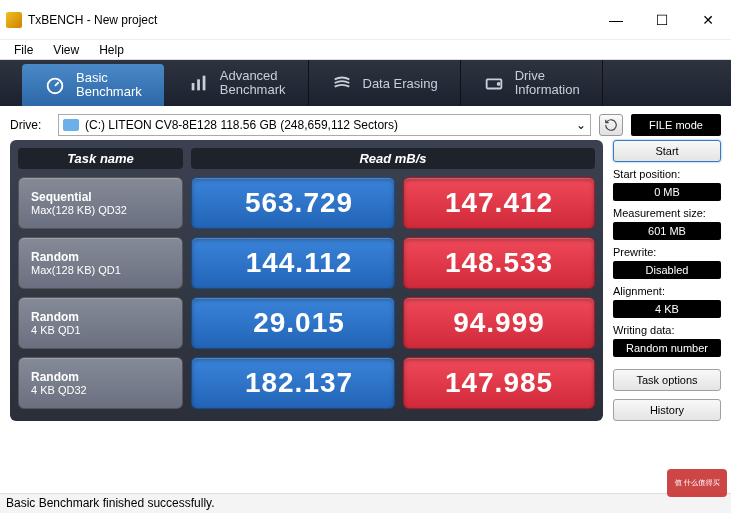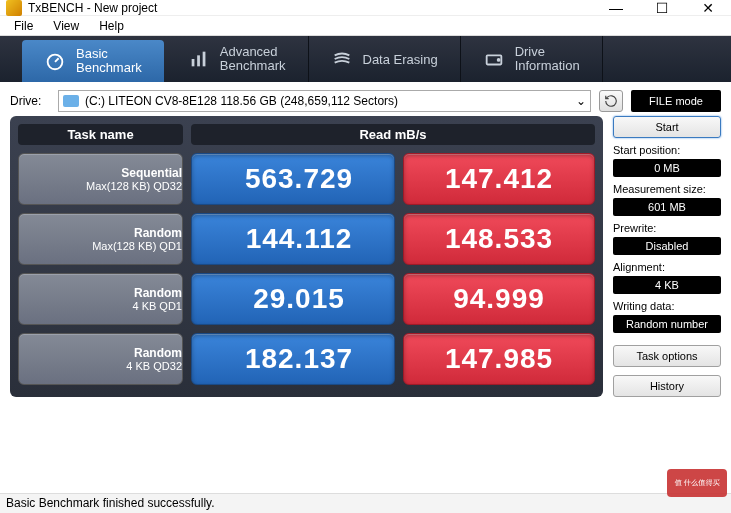--- a/index.html
+++ b/index.html
@@ -1,17 +1,17 @@
 <!DOCTYPE html>
 <html><head>
 <meta charset="utf-8">
 <style>
 * { margin: 0; padding: 0; box-sizing: border-box; font-family: "Segoe UI", Tahoma, sans-serif; }
 body { width: 731px; height: 513px; background: #fff; font-size: 12px; overflow: hidden; position: relative; }
-.titlebar { height: 16px; display: flex; align-items: center; padding: 0 0 0 6px; border-bottom: 1px solid #eee; }
+.titlebar { height: 40px; display: flex; align-items: center; padding: 0 0 0 6px; border-bottom: 1px solid #eee; }
 .titlebar .icon { width: 16px; height: 16px; background: linear-gradient(135deg,#f0c020,#d08000); border-radius: 2px; margin-right: 6px; }
 .titlebar .title { flex: 1; font-size: 12px; color: #000; }
 .titlebar .winbtn { width: 46px; height: 30px; display: flex; align-items: center; justify-content: center; font-size: 14px; font-family: Arial; }
 .menubar { height: 20px; display: flex; align-items: center; padding: 0 6px; gap: 4px; font-size: 12px; border-bottom: 1px solid #ddd; }
 .menubar span { padding: 2px 8px; }
 
 .tabbar { height: 46px; background: linear-gradient(#2e3340,#1b222e); display: flex; align-items: stretch; padding: 0 2px; }
 .tab { display: flex; align-items: center; gap: 10px; padding: 0 22px; color: #c8d0da; font-size: 13px; border-right: 1px solid #0d1118; }
 .tab.active { background: linear-gradient(#4a88c8,#2d68a8); color: #fff; border-radius: 4px 4px 0 0; margin: 4px 2px 0 20px; border-right: none; }
 .tab svg { width: 22px; height: 22px; }
@@ -20,24 +20,24 @@
 .controls-row .lbl { width: 40px; font-size: 12px; }
 .drive-select { flex: 1; display: flex; align-items: center; border: 1px solid #aaa; height: 22px; padding: 0 4px; font-size: 12px; background: #fff; position: relative; }
 .drive-select .dicon { width: 16px; height: 12px; background: #6bb0e8; border-radius: 2px; margin-right: 6px; }
 .drive-select .arrow { margin-left: auto; }
 .refresh-btn { width: 24px; height: 22px; border: 1px solid #999; background: linear-gradient(#fafafa,#e0e0e0); display:flex; align-items:center; justify-content:center; border-radius:3px;}
 .filemode-btn { width: 90px; height: 22px; background: #000; color: #fff; font-size: 11px; display: flex; align-items: center; justify-content: center; border-radius: 2px; }
 
 .main-area { display: flex; padding: 0 10px 6px 10px; gap: 10px; }
 .bench-panel { flex: 1; background: linear-gradient(#3b4150,#2a2f3a); border-radius: 6px; padding: 8px; display: flex; flex-direction: column; gap: 8px; }
 .header-row { display: flex; gap: 8px; }
-.header-cell { flex: 1; background: #1e222b; color: #fff; font-weight: bold; font-size: 13px; text-align: center; padding: 3px 0; border-radius: 4px; }
+.header-cell { flex: 1; background: #1e222b; color: #fff; font-style: italic; font-weight: bold; font-size: 13px; text-align: center; padding: 3px 0; border-radius: 4px; }
 .header-cell.task { flex: 0 0 165px; }
 
-.bench-row { display: flex; gap: 8px; height: 52px; text-align: right; }
+.bench-row { display: flex; gap: 8px; height: 52px; }
 .task-btn { flex: 0 0 165px; background: linear-gradient(#848a96,#6a7080); border: 1px solid #555; border-radius: 6px; color: #fff; display: flex; flex-direction: column; justify-content: center; padding-left: 12px; font-size: 11px; box-shadow: inset 0 1px 0 rgba(255,255,255,0.2); }
 .task-btn .t1 { font-weight: bold; font-size: 12px; }
 .val { flex: 1; border-radius: 6px; display: flex; align-items: center; justify-content: center; color: #fff; font-size: 28px; font-weight: bold; letter-spacing: 1px; font-family: Arial, sans-serif; box-shadow: inset 0 2px 4px rgba(0,0,0,0.3), inset 0 1px 0 rgba(255,255,255,0.3); }
 .val.read { background: linear-gradient(#3a84da,#2264b6); border: 1px solid #1a4a86; padding-left: 12px; }
 .val.write { background: linear-gradient(#f04a5a,#d02a3a); border: 1px solid #a01a28; }
 
 .side-panel { width: 108px; display: flex; flex-direction: column; gap: 3px; }
 .side-btn { height: 22px; background: linear-gradient(#f8f8f8,#e4e4e4); border: 1px solid #a0a0a0; border-radius: 3px; font-size: 11px; display: flex; align-items: center; justify-content: center; }
 .side-btn.start { border: 1px solid #3a7ac0; box-shadow: 0 0 2px #5a9ae0; }
 .side-lbl { font-size: 11px; padding-top: 3px; }

